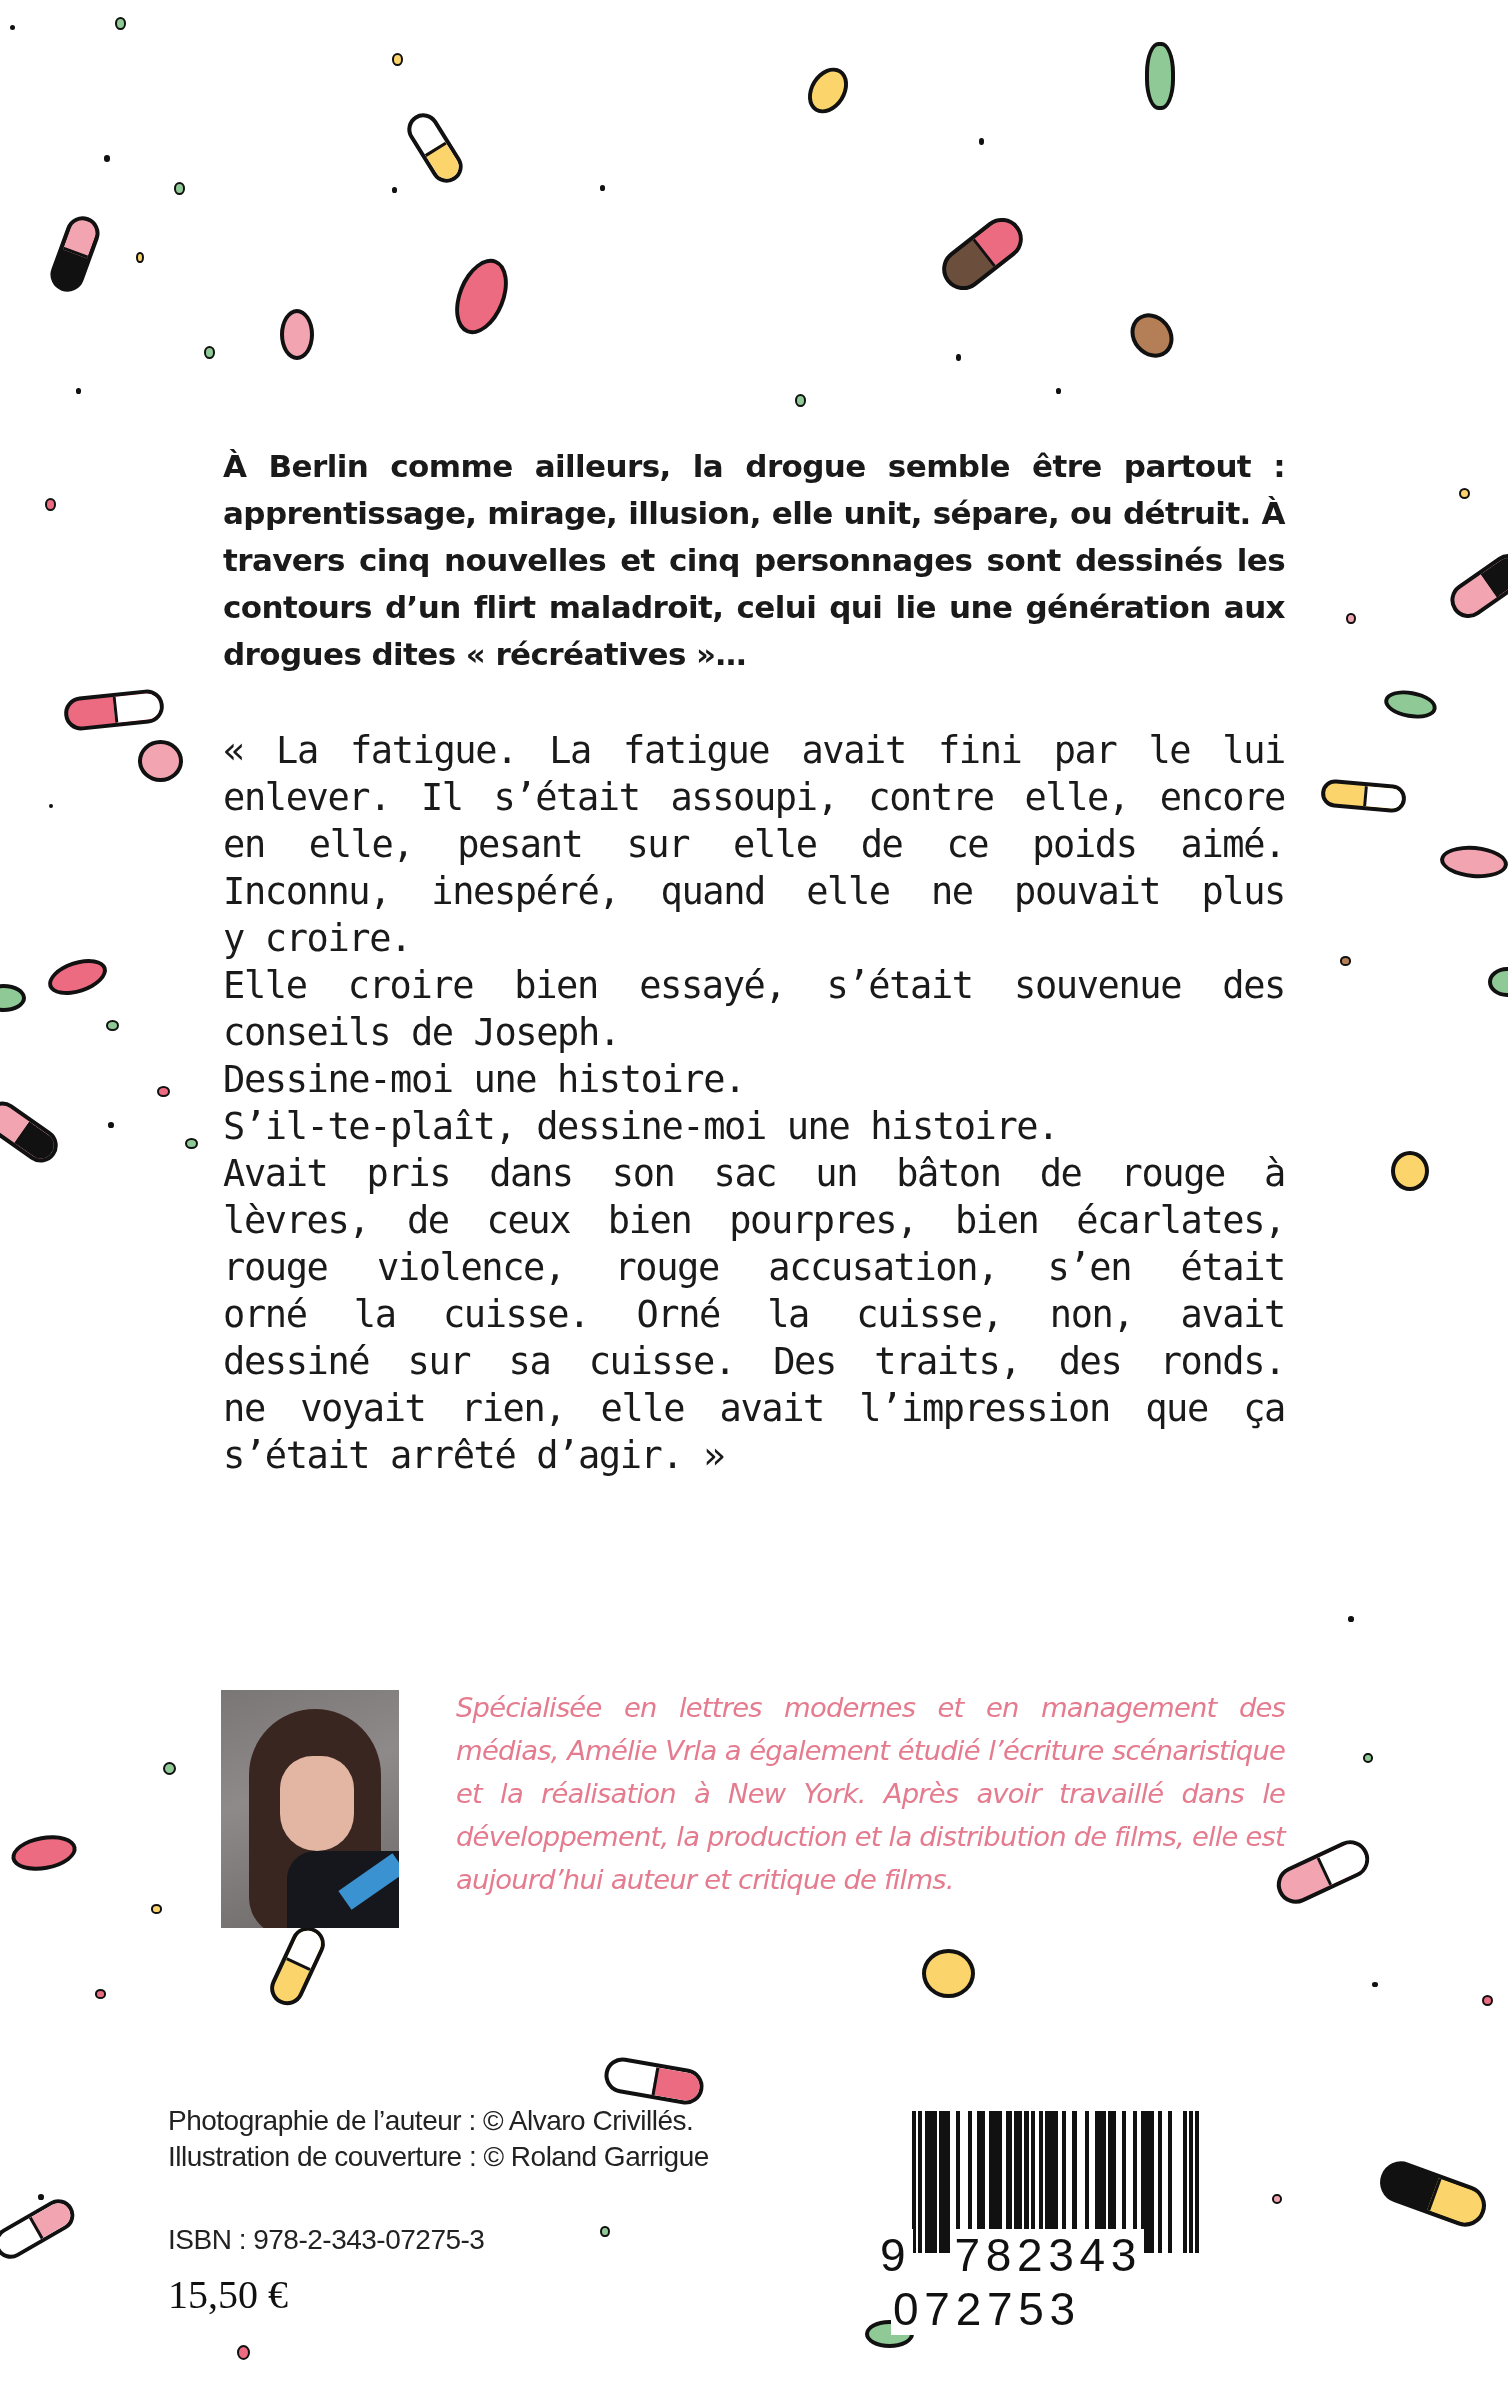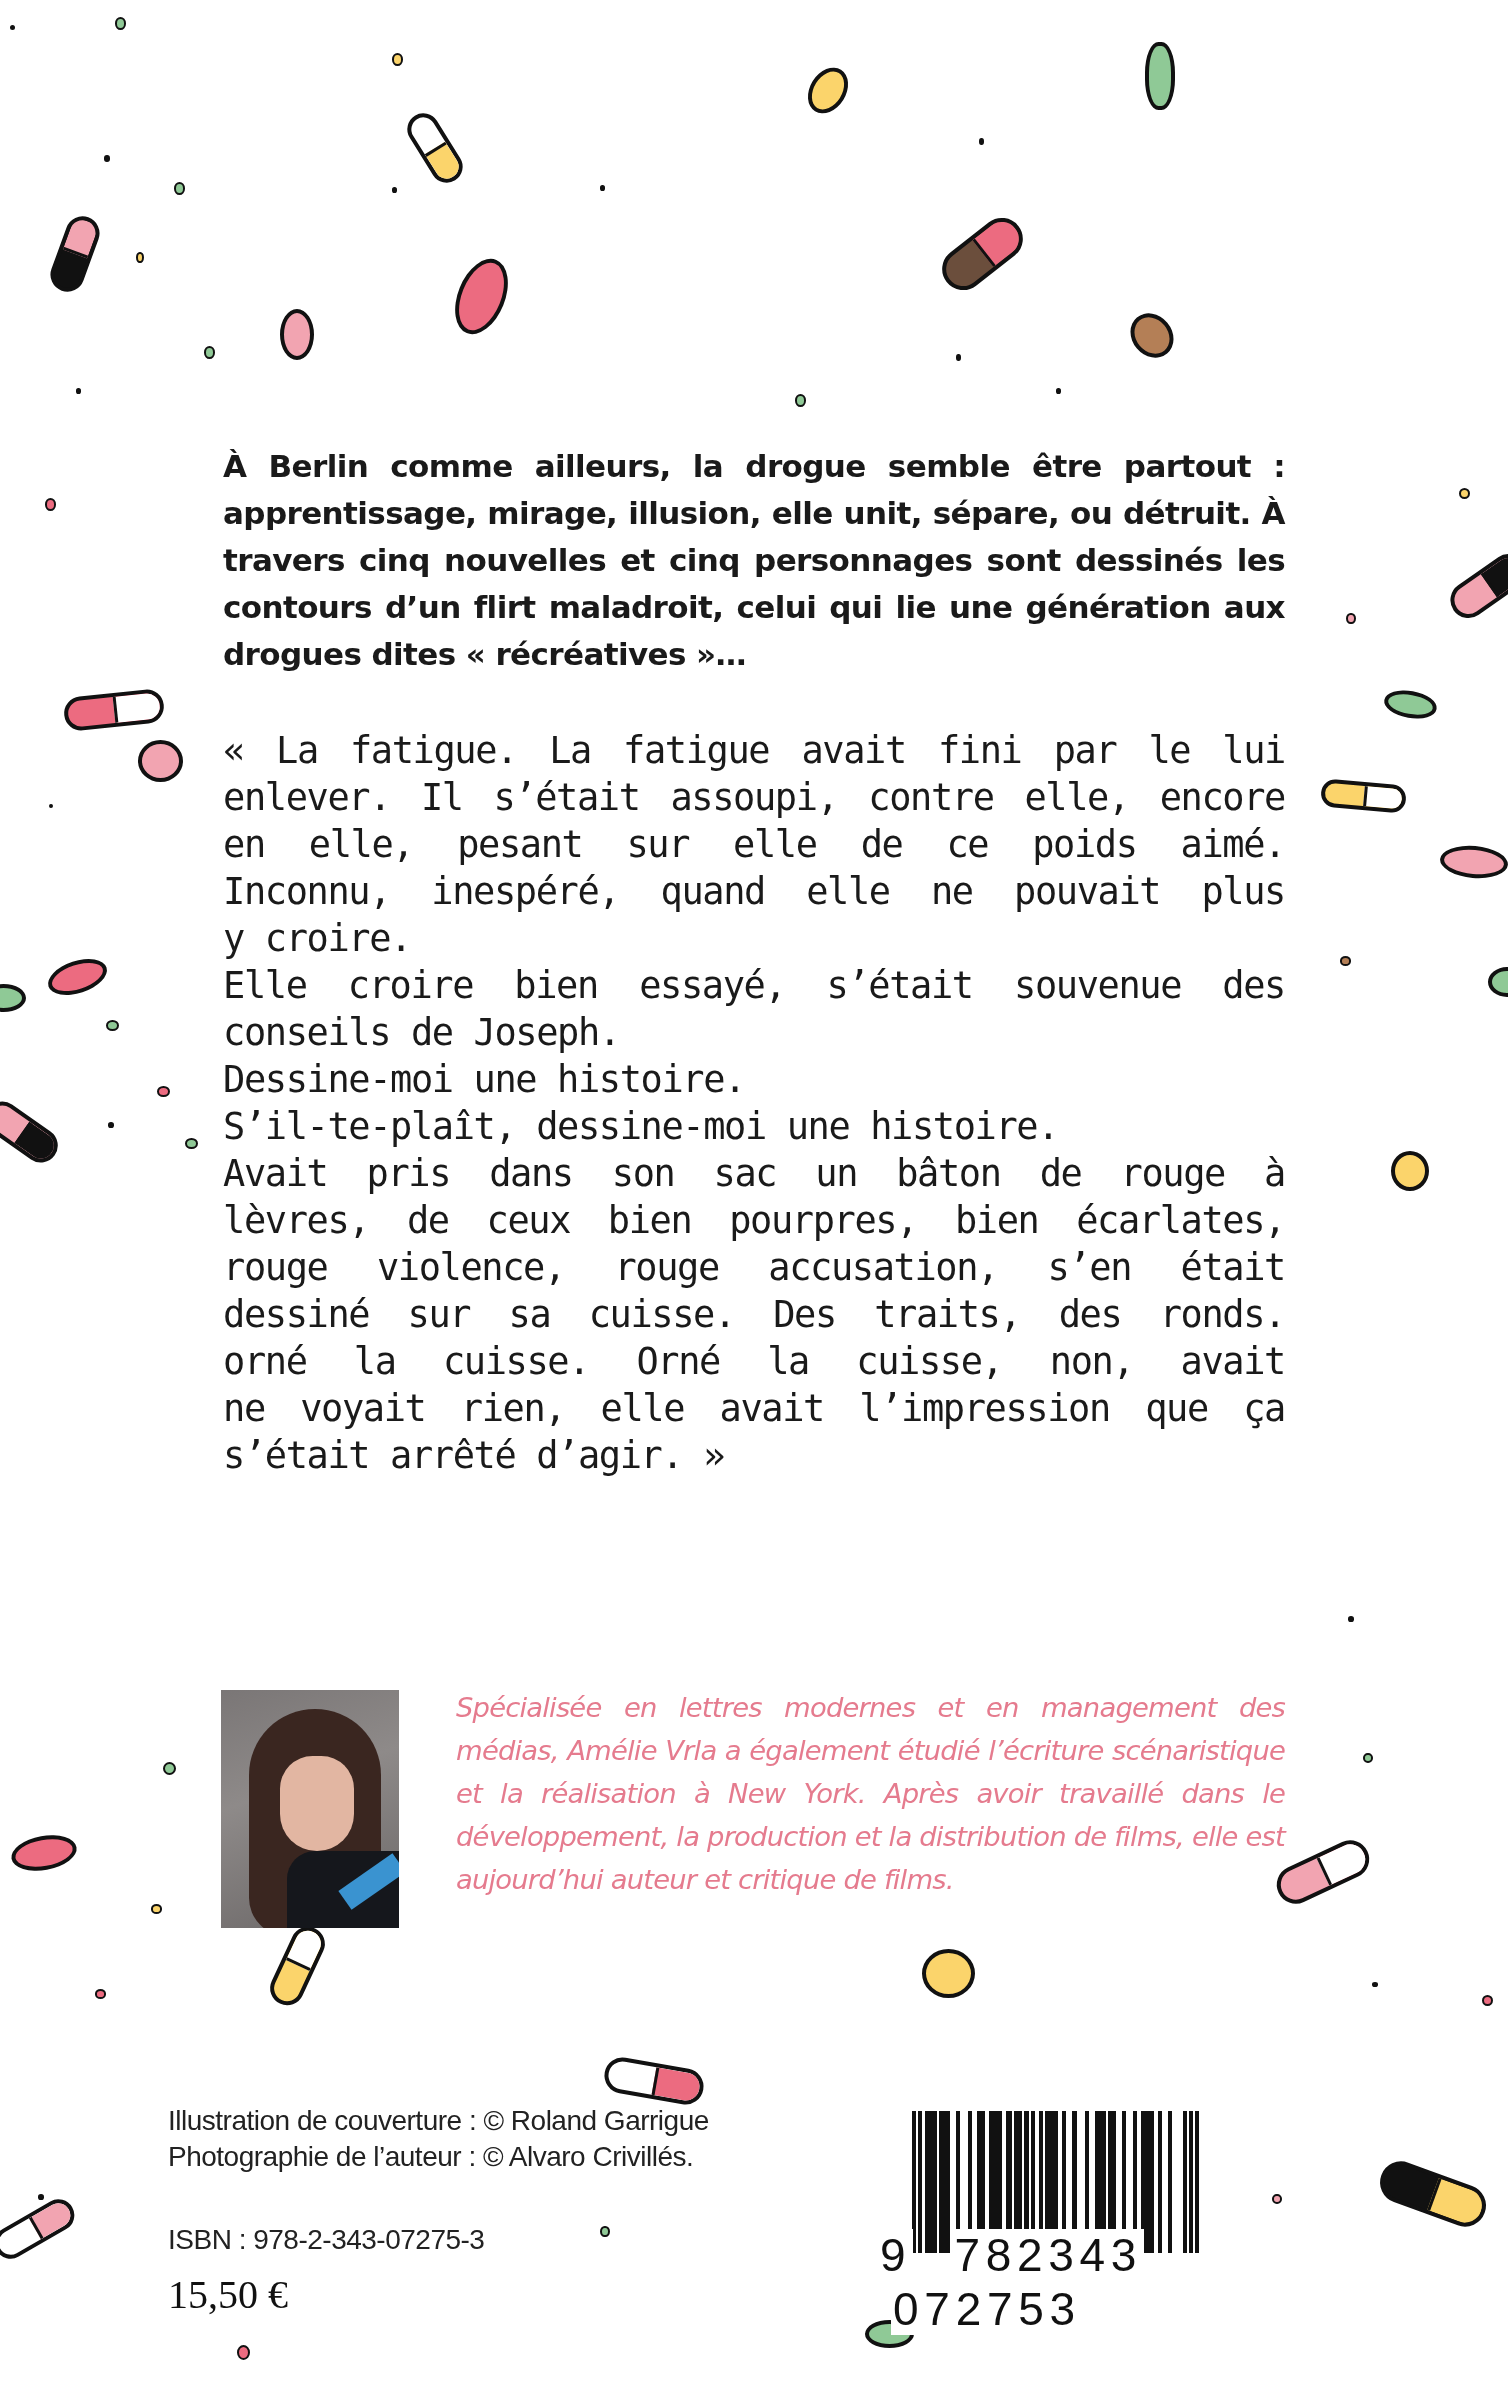--- a/index.html
+++ b/index.html
@@ -169,38 +169,38 @@
     <span class="line just">en elle, pesant sur elle de ce poids aimé.</span>
     <span class="line just">Inconnu, inespéré, quand elle ne pouvait plus</span>
     <span class="line">y croire.</span>
     <span class="line just">Elle croire bien essayé, s’était souvenue des</span>
     <span class="line">conseils de Joseph.</span>
     <span class="line">Dessine-moi une histoire.</span>
     <span class="line">S’il-te-plaît, dessine-moi une histoire.</span>
     <span class="line just">Avait pris dans son sac un bâton de rouge à</span>
     <span class="line just">lèvres, de ceux bien pourpres, bien écarlates,</span>
     <span class="line just">rouge violence, rouge accusation, s’en était</span>
+    <span class="line just">orné la cuisse. Orné la cuisse, non, avait</span>
     <span class="line just">dessiné sur sa cuisse. Des traits, des ronds.</span>
-    <span class="line just">orné la cuisse. Orné la cuisse, non, avait</span>
     <span class="line just">ne voyait rien, elle avait l’impression que ça</span>
     <span class="line">s’était arrêté d’agir. »</span>
   </div>
 
   <div class="photo">
     <div class="hair"></div>
     <div class="face"></div>
     <div class="shirt"></div>
     <div class="stripe"></div>
   </div>
 
   <div class="bio">Spécialisée en lettres modernes et en management des médias, Amélie Vrla a également étudié l’écriture scénaristique et la réalisation à New York.  Après avoir travaillé dans le développement, la production et la distribution de films, elle est aujourd’hui auteur et critique de films.</div>
 
   <div class="credits">
+    <div>Photographie de l’auteur : © Alvaro Crivillés.</div>
     <div>Illustration de couverture : © Roland Garrigue</div>
-    <div>Photographie de l’auteur : © Alvaro Crivillés.</div>
   </div>
   <div class="isbn">ISBN : 978-2-343-07275-3</div>
   <div class="price">15,50 €</div>
 
   <div class="barcode">
     <div class="bars" id="bars">
         <div style="width: 4.2px; height: 100%; background: rgb(17, 17, 17);"></div>
         <div style="width: 2.1px; height: 100%; background: transparent;"></div>
         <div style="width: 4.2px; height: 100%; background: rgb(17, 17, 17);"></div>
         <div style="width: 2.1px; height: 100%; background: transparent;"></div>

